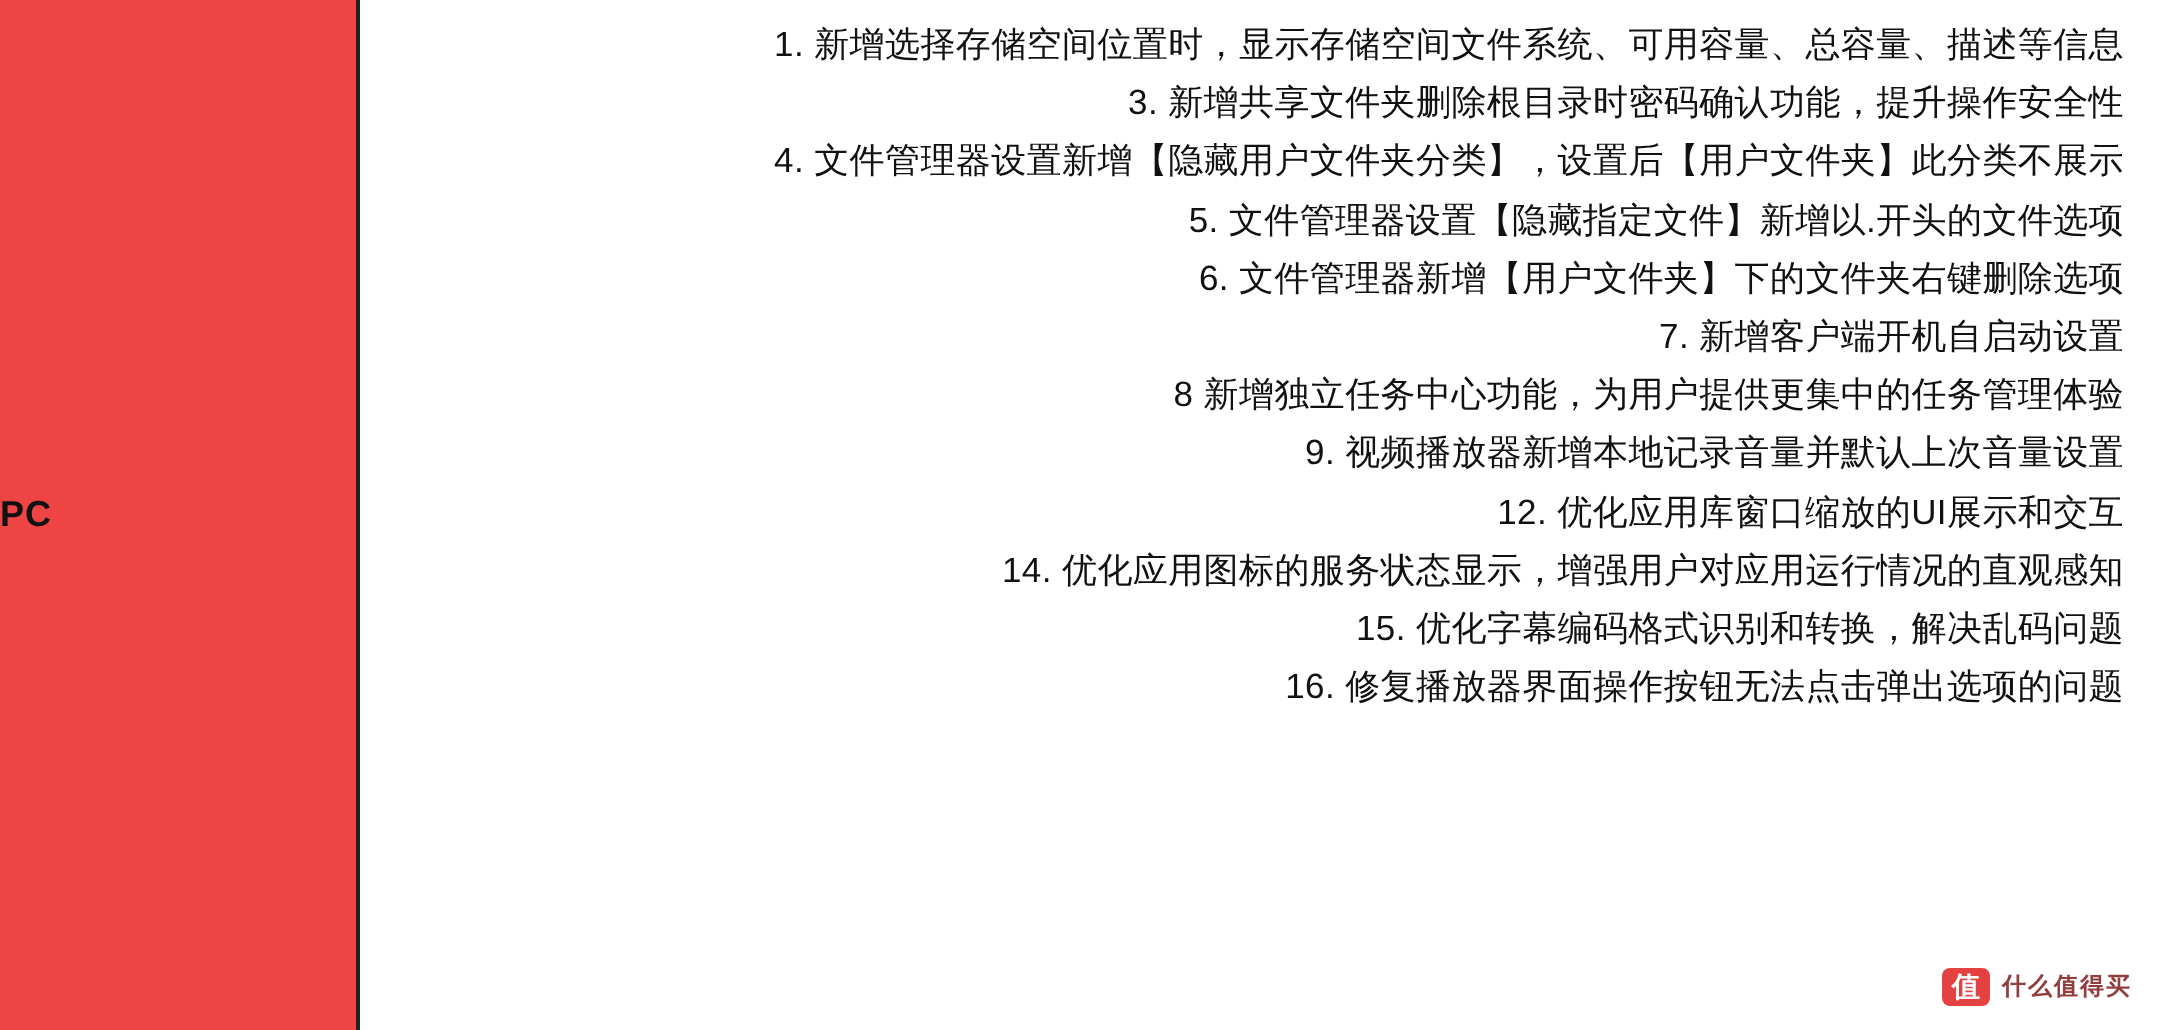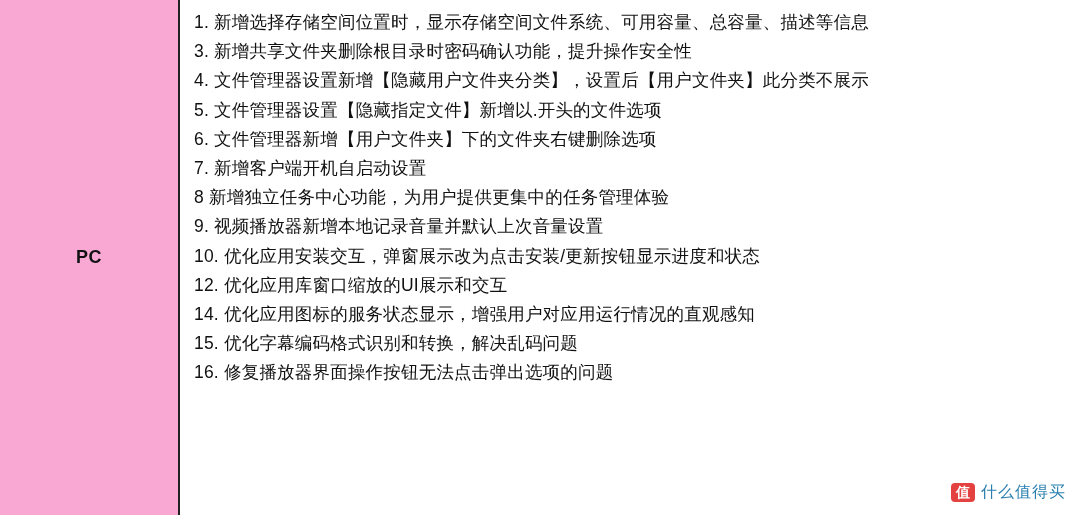--- a/index.html
+++ b/index.html
@@ -26,22 +26,22 @@
     height: 515px;
     box-sizing: border-box;
   }
   .col-label {
     width: 180px;
     flex: 0 0 180px;
     box-sizing: border-box;
     border-right: 2px solid #222222;
     display: flex;
     align-items: center;
-    justify-content: center;
-    background: #f9a8d4;
+    justify-content: flex-start;
+    background: #ef4444;
   }
   .col-label .label-text {
     font-size: 18px;
     font-weight: bold;
     letter-spacing: 0.5px;
     color: #111111;
   }
   .col-content {
     flex: 1 1 auto;
     box-sizing: border-box;
@@ -50,20 +50,21 @@
     display: flex;
     flex-direction: column;
     justify-content: flex-start;
   }
   .item {
     font-size: 17.5px;
     line-height: 29.2px;
     color: #111111;
     white-space: nowrap;
     letter-spacing: 0.2px;
+    text-align: right;
   }
   .watermark {
     position: absolute;
     right: 14px;
     bottom: 12px;
     display: flex;
     align-items: center;
     gap: 6px;
     opacity: 0.85;
     user-select: none;
@@ -71,23 +72,23 @@
   .wm-badge {
     background: #e02020;
     color: #ffffff;
     font-size: 14px;
     font-weight: bold;
     border-radius: 4px;
     padding: 2px 5px 3px 5px;
     line-height: 1;
   }
   .wm-text {
-    color: #0369a1;
-    font-size: 16px;
-    font-weight: normal;
+    color: #7f1d1d;
+    font-size: 12px;
+    font-weight: bold;
     letter-spacing: 1px;
   }
 </style>
 </head>
 <body>
 
 <div class="page">
   <div class="table">
 
     <div class="col-label">
@@ -96,21 +97,20 @@
 
     <div class="col-content">
       <div class="item">1. 新增选择存储空间位置时，显示存储空间文件系统、可用容量、总容量、描述等信息</div>
       <div class="item">3. 新增共享文件夹删除根目录时密码确认功能，提升操作安全性</div>
       <div class="item">4. 文件管理器设置新增【隐藏用户文件夹分类】，设置后【用户文件夹】此分类不展示</div>
       <div class="item">5. 文件管理器设置【隐藏指定文件】新增以.开头的文件选项</div>
       <div class="item">6. 文件管理器新增【用户文件夹】下的文件夹右键删除选项</div>
       <div class="item">7. 新增客户端开机自启动设置</div>
       <div class="item">8 新增独立任务中心功能，为用户提供更集中的任务管理体验</div>
       <div class="item">9. 视频播放器新增本地记录音量并默认上次音量设置</div>
-      <div class="item">10. 优化应用安装交互，弹窗展示改为点击安装/更新按钮显示进度和状态</div>
       <div class="item">12. 优化应用库窗口缩放的UI展示和交互</div>
       <div class="item">14. 优化应用图标的服务状态显示，增强用户对应用运行情况的直观感知</div>
       <div class="item">15. 优化字幕编码格式识别和转换，解决乱码问题</div>
       <div class="item">16. 修复播放器界面操作按钮无法点击弹出选项的问题</div>
     </div>
 
   </div>
 
   <div class="watermark">
     <span class="wm-badge">值</span>

